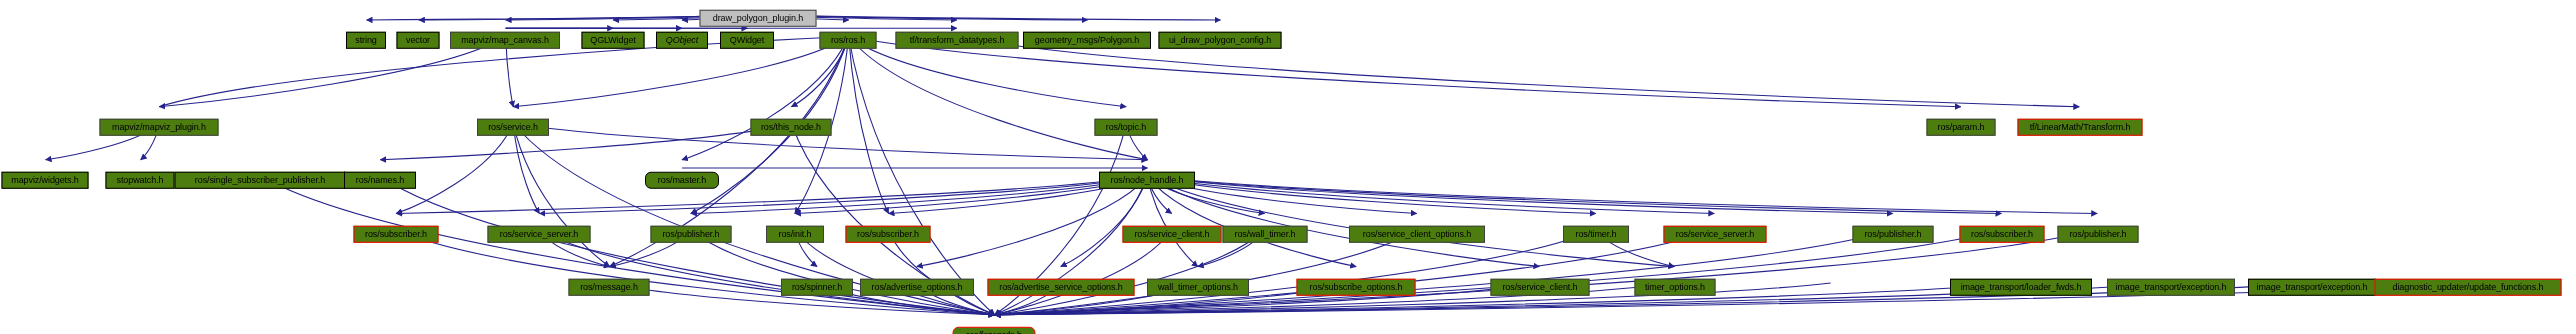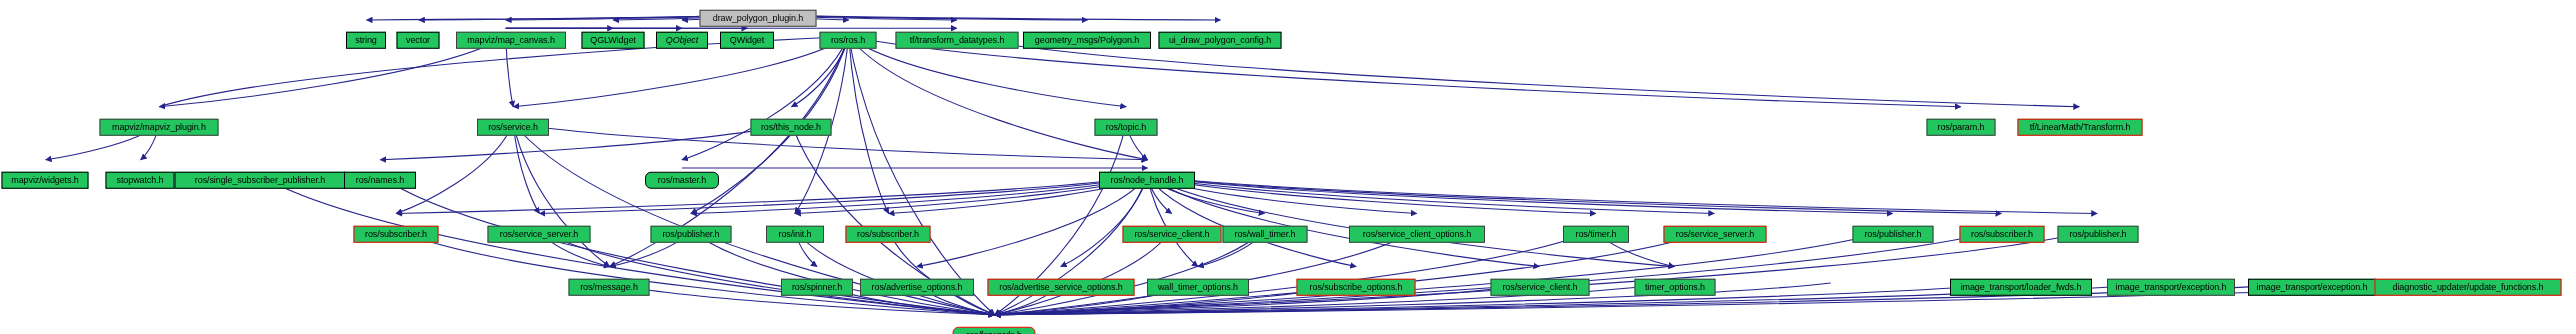--- a/index.html
+++ b/index.html
@@ -38,21 +38,21 @@
     display: flex;
     align-items: center;
     justify-content: center;
     white-space: nowrap;
     height: 16.5px;
     padding: 0 4.1px;
     font-size: 9px;
     line-height: 1;
     letter-spacing: -0.1px;
     color: #000000;
-    background: #22c55e;
+    background: #4d7c0f;
     border: 0.7px solid #000000;
     transform: translate(-50%, -50%);
   }
   .node.grey {
     background: #bfbfbf;
     border: 0.7px solid #404040;
   }
   .node.red {
     border: 0.7px solid #ff0000;
     color: #000000;
@@ -174,21 +174,21 @@
   <div id="node-layer">
       <div class="node grey" style="left: 758px; top: 6.2px; width: 117px;">
         <span class="node-label">draw_polygon_plugin.h</span>
       </div>
       <div class="node " style="left: 366px; top: 28px; width: 40px;">
         <span class="node-label">string</span>
       </div>
       <div class="node " style="left: 418px; top: 28px; width: 43px;">
         <span class="node-label">vector</span>
       </div>
-      <div class="node bold" style="left: 505px; top: 28px; width: 110px; margin-left: 6px;">
+      <div class="node bold" style="left: 505px; top: 28px; width: 110px;">
         <span class="node-label">mapviz/map_canvas.h</span>
       </div>
       <div class="node " style="left: 613px; top: 28px; width: 63px;">
         <span class="node-label">QGLWidget</span>
       </div>
       <div class="node " style="left: 682px; top: 28px; width: 52px; font-style: italic;">
         <span class="node-label">QObject</span>
       </div>
       <div class="node " style="left: 747px; top: 28px; width: 54px;">
         <span class="node-label">QWidget</span>

